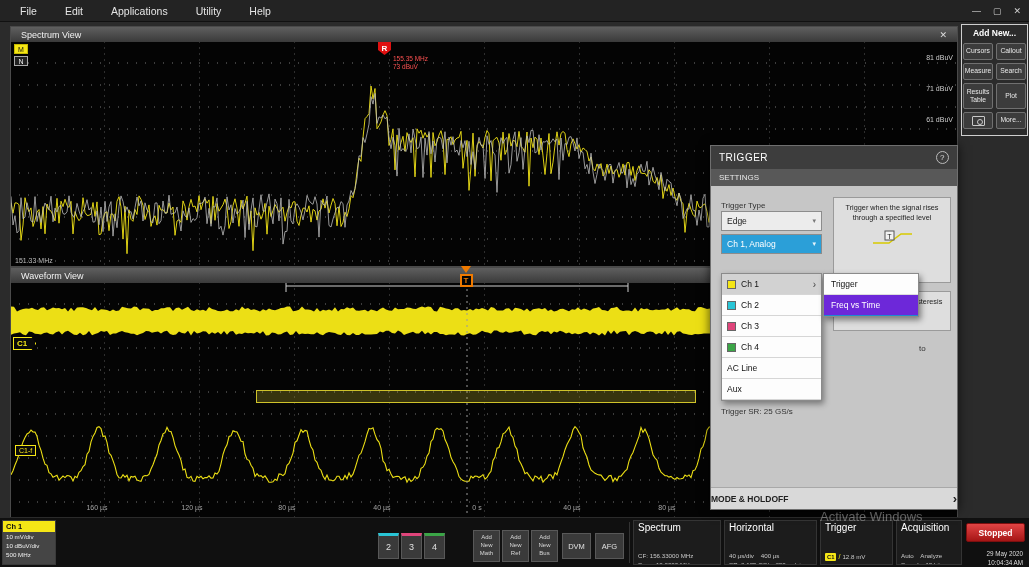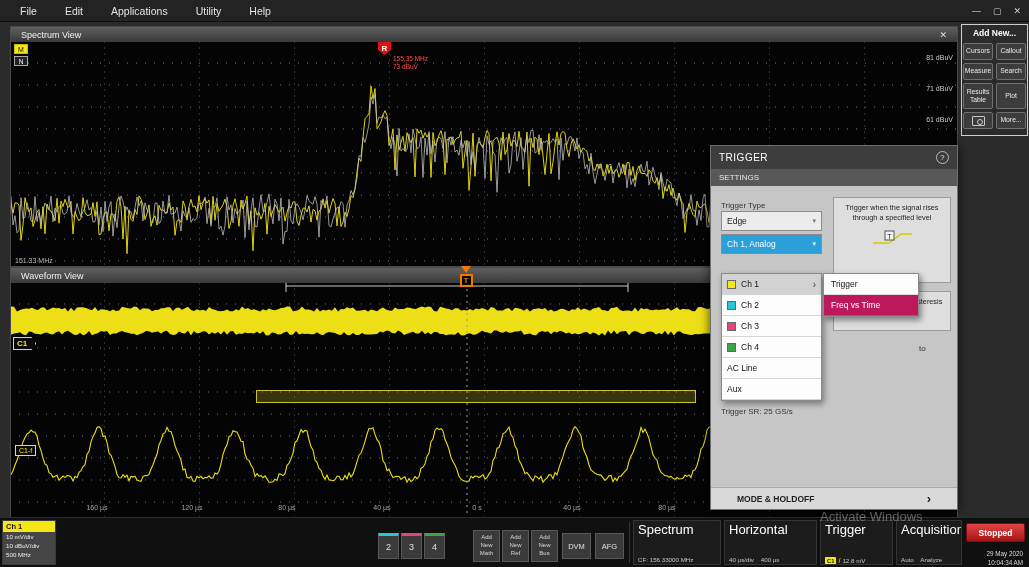--- a/index.html
+++ b/index.html
@@ -43,23 +43,23 @@
 .dhelpbox,.dhelpbox2{position:absolute;width:118px;background:#dedede;border:1px solid #9a9a9a;padding:5px 4px;text-align:center;font-size:7.3px;color:#222;line-height:1.35;z-index:1}
 .edgeicon{display:block;margin:6px auto 0}
 .dmenu{position:absolute;left:10px;top:87px;width:101px;background:#fdfdfd;border:1px solid #8a8a8a;box-shadow:2px 3px 6px rgba(0,0,0,.4);z-index:2}
 .mrow{height:21px;display:flex;align-items:center;gap:5px;padding:0 5px;border-bottom:1px solid #d6d6d6;font-size:8.5px;color:#111;background:#fdfdfd}
 .mrow.selrow{background:#d2d2d2}
 .sw{width:9px;height:9px;border:1px solid #666;display:inline-block}
 .sw1{background:#f5e616}.sw2{background:#29c5d6}.sw3{background:#e0457b}.sw4{background:#3ba547}
 .marrow{margin-left:auto;color:#444;font-size:10px}
 .dsubmenu{position:absolute;left:112px;top:87px;width:96px;background:#fdfdfd;border:1px solid #8a8a8a;box-shadow:2px 3px 6px rgba(0,0,0,.45);z-index:3}
 .subitem{height:21px;display:flex;align-items:center;padding:0 7px;font-size:8.5px;color:#111;border-bottom:1px solid #ddd}
-.subitem.sel{background:#be185d;color:#fff;border-bottom-color:#1e88d2}
+.subitem.sel{background:#6d28d9;color:#fff;border-bottom-color:#1e88d2}
 .dsr{position:absolute;left:10px;top:221px;font-size:8px;color:#333}
-.dmode{position:absolute;left:0;bottom:0;width:100%;height:22px;background:#d9d9d9;border-top:1px solid #a8a8a8;display:flex;align-items:center;justify-content:space-between;padding:0 26px;font-size:8.5px;font-weight:bold;color:#222}
+.dmode{position:absolute;left:0;bottom:0;width:100%;height:22px;background:#d9d9d9;border-top:1px solid #a8a8a8;display:flex;align-items:center;justify-content:space-between;padding:0 0;font-size:8.5px;font-weight:bold;color:#222}
 .dchev{font-size:13px;font-weight:bold}
 
 .sidebar{position:absolute;left:961px;top:24px;width:67px;border:1px solid #cfcfcf;background:#2b2b2b;padding:3px 0 6px;z-index:4}
 .sbtitle{font-size:8.5px;font-weight:bold;color:#fff;text-align:center;margin-bottom:5px}
 .sbgrid{display:grid;grid-template-columns:30px 30px;gap:3px;justify-content:center}
 .sbtn{background:#3c3c3c;border:1px solid #707070;border-radius:2px;color:#e8e8e8;font-size:6.8px;font-family:inherit;display:flex;align-items:center;justify-content:center;text-align:center;min-height:17px;padding:2px 0;line-height:1.2}
 .sbtn.tall{min-height:26px}
 .capicon{width:13px;height:10px;border:1px solid #c9c9c9;border-radius:1px;position:relative;display:inline-block}
 .capicon::after{content:'';position:absolute;left:4px;top:2px;width:4px;height:4px;border:1px solid #c9c9c9;border-radius:50%}
 
@@ -72,21 +72,21 @@
 .chnums{position:absolute;left:378px;top:15px;display:flex;gap:2px}
 .chbtn{width:21px;height:26px;background:#3a3a3a;border:1px solid #585858;border-top-width:3px;color:#e0e0e0;font-size:9px;display:flex;align-items:center;justify-content:center}
 .chbtn.c2{border-top-color:#29c5d6}
 .chbtn.c3{border-top-color:#e0457b}
 .chbtn.c4{border-top-color:#3ba547}
 .addbtns{position:absolute;left:473px;top:12px;display:flex;gap:2px}
 .addbtn{width:27px;height:32px;background:#3a3a3a;border:1px solid #585858;color:#d8d8d8;font-size:6px;line-height:1.3;display:flex;flex-direction:column;align-items:center;justify-content:center}
 .sqbtn{position:absolute;top:15px;width:29px;height:26px;background:#3a3a3a;border:1px solid #585858;color:#e0e0e0;font-size:7.5px;display:flex;align-items:center;justify-content:center}
 .vdiv{position:absolute;top:4px;width:1px;height:41px;background:#333}
 .infobox{position:absolute;top:2px;height:45px;border:1px solid #343434;background:#1c1c1c;padding:1px 4px;overflow:hidden}
-.ititle{font-size:13px;color:#fff;margin-bottom:19px}
+.ititle{font-size:10px;color:#fff;margin-bottom:19px}
 .iline{font-size:6.2px;color:#c9c9c9;line-height:1.45}
 .pre{white-space:pre}
 .trigline{display:flex;align-items:center;gap:2px}
 .c1chip{background:#f5e616;color:#101010;font-size:5.8px;font-weight:bold;padding:0 2px;border-radius:1px}
 .slope{color:#f5e616;font-size:7px}
 .stopped{position:absolute;left:966px;top:5px;width:59px;height:19px;background:linear-gradient(#e24444,#a51515);border:1px solid #7d0f0f;border-radius:2px;color:#fff;font-size:8.5px;font-weight:bold;display:flex;align-items:center;justify-content:center}
 .datetime{position:absolute;left:960px;top:31px;width:65px;text-align:right;font-size:6.3px;color:#dcdcdc;line-height:1.45;padding-right:2px}
 .watermark{position:absolute;left:820px;top:509px;z-index:40;font-size:13px;color:rgba(205,205,205,.45)}
 </style>
 </head>

